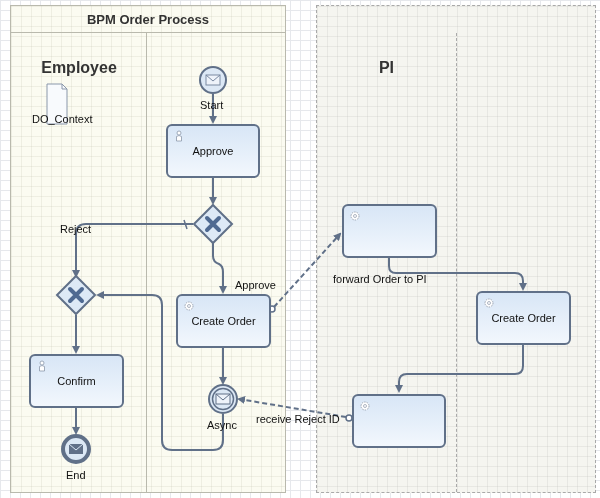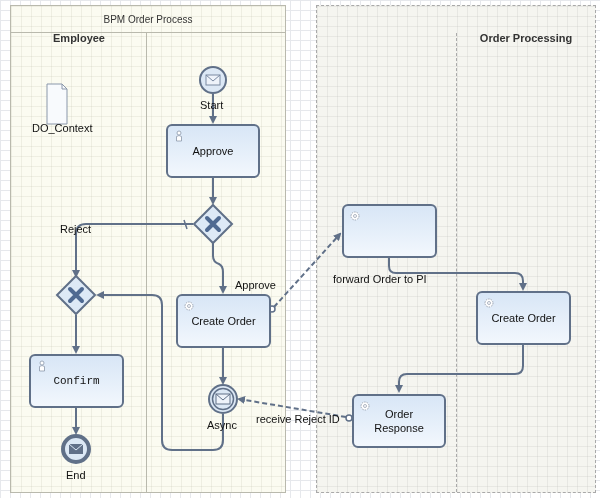--- a/index.html
+++ b/index.html
@@ -27,28 +27,28 @@
     border:1px dashed #a9a9a9;
     background-color:#f5f5f0;
     background-image:
       linear-gradient(rgba(200,200,195,0.3) 1px, transparent 1px),
       linear-gradient(90deg, rgba(200,200,195,0.3) 1px, transparent 1px);
     background-size:10px 10px;
   }
   .pool-title {
     position:absolute; left:0; right:0; top:0; height:26px;
     display:flex; align-items:center; justify-content:center;
-    font-size:10px; font-weight:normal; color:#333;
+    font-size:13px; font-weight:bold; color:#333;
   }
   .pool-bpm .pool-title { border-bottom:1px solid #b9b9ad; }
   .pool-sap .pool-title { border-bottom:1px dashed #a9a9a9; }
   .lane-title {
-    position:absolute; top:15px; height:34px;
+    position:absolute; top:45px; height:34px;
     display:flex; align-items:center; justify-content:center;
-    font-size:11px; font-weight:bold; color:#333;
+    font-size:16px; font-weight:bold; color:#333;
   }
   .lane-divider { position:absolute; top:27px; bottom:0; width:0; }
   .pool-bpm .lane-divider { border-left:1px solid #b9b9ad; }
   .pool-sap .lane-divider { border-left:1px dashed #a9a9a9; }
 
   .task {
     position:absolute; box-sizing:border-box;
     border:2px solid #607088; border-radius:6px;
     background:linear-gradient(#d8e6f6, #f2f7fd);
     display:flex; align-items:center; justify-content:center;
@@ -61,22 +61,22 @@
 </head>
 <body>
 
 <div class="pool pool-bpm">
   <div class="pool-title">BPM Order Process</div>
   <div class="lane-title" style="left:0;width:136px;">Employee</div>
   <div class="lane-divider" style="left:135px;"></div>
 </div>
 
 <div class="pool pool-sap">
+  <div class="lane-title" style="left:0;width:139px;">PI</div>
   <div class="lane-divider" style="left:139px;"></div>
-  <div class="lane-title" style="left:140px;width:138px;">Order Processing</div>
 </div>
 
 <svg class="flows" width="600" height="498">
   <defs>
     <marker id="arr" markerWidth="8" markerHeight="8" refX="6" refY="4" orient="auto" markerUnits="userSpaceOnUse">
       <path d="M0,0 L8,4 L0,8 z" fill="#607088"></path>
     </marker>
   </defs>
 
   <path d="M213,94 L213,122" stroke="#607088" stroke-width="2" fill="none" marker-end="url(#arr)"></path>
@@ -162,21 +162,21 @@
 </div>
 
 <div class="task" style="left:176px;top:294px;width:95px;height:54px;">
   <svg class="task-icon" viewBox="0 0 12 12">
     <circle cx="6" cy="6" r="4" fill="#fff" stroke="#9aa3b2" stroke-width="1" stroke-dasharray="1.5,1"></circle>
     <circle cx="6" cy="6" r="1.5" fill="none" stroke="#9aa3b2" stroke-width="0.8"></circle>
   </svg>
   <span>Create Order</span>
 </div>
 
-<div class="task" style="left:29px;top:354px;width:95px;height:54px;font-family:Liberation Mono, monospace;">
+<div class="task" style="left:29px;top:354px;width:95px;height:54px;">
   <svg class="task-icon" viewBox="0 0 12 12">
     <circle cx="6" cy="3" r="2" fill="#fff" stroke="#8a97aa" stroke-width="0.8"></circle>
     <path d="M3.5,11 L3.5,6.5 Q6,4.5 8.5,6.5 L8.5,11 z" fill="#fff" stroke="#8a97aa" stroke-width="0.8"></path>
   </svg>
   <span>Confirm</span>
 </div>
 
 <div class="task" style="left:342px;top:204px;width:95px;height:54px;">
   <svg class="task-icon" viewBox="0 0 12 12">
     <circle cx="6" cy="6" r="4" fill="#fff" stroke="#9aa3b2" stroke-width="1" stroke-dasharray="1.5,1"></circle>
@@ -190,24 +190,23 @@
     <circle cx="6" cy="6" r="1.5" fill="none" stroke="#9aa3b2" stroke-width="0.8"></circle>
   </svg>
   <span>Create Order</span>
 </div>
 
 <div class="task" style="left:352px;top:394px;width:94px;height:54px;">
   <svg class="task-icon" viewBox="0 0 12 12">
     <circle cx="6" cy="6" r="4" fill="#fff" stroke="#9aa3b2" stroke-width="1" stroke-dasharray="1.5,1"></circle>
     <circle cx="6" cy="6" r="1.5" fill="none" stroke="#9aa3b2" stroke-width="0.8"></circle>
   </svg>
-  <span style="width:60px;">Order Response</span>
-</div>
-
-<div class="label" style="left:32px;top:122px;">DO_Context</div>
+</div>
+
+<div class="label" style="left:32px;top:113px;">DO_Context</div>
 <div class="label" style="left:200px;top:99px;">Start</div>
 <div class="label" style="left:207px;top:419px;text-align:center;">Async</div>
 <div class="label" style="left:66px;top:469px;">End</div>
 
 <div class="label" style="left:60px;top:204px;margin-top:19px;">Reject</div>
 <div class="label" style="left:235px;top:279px;">Approve</div>
 <div class="label" style="left:296px;top:273px;margin-left:37px;">forward Order to PI</div>
 <div class="label" style="left:256px;top:413px;">receive Reject ID</div>
 
 </body></html>

